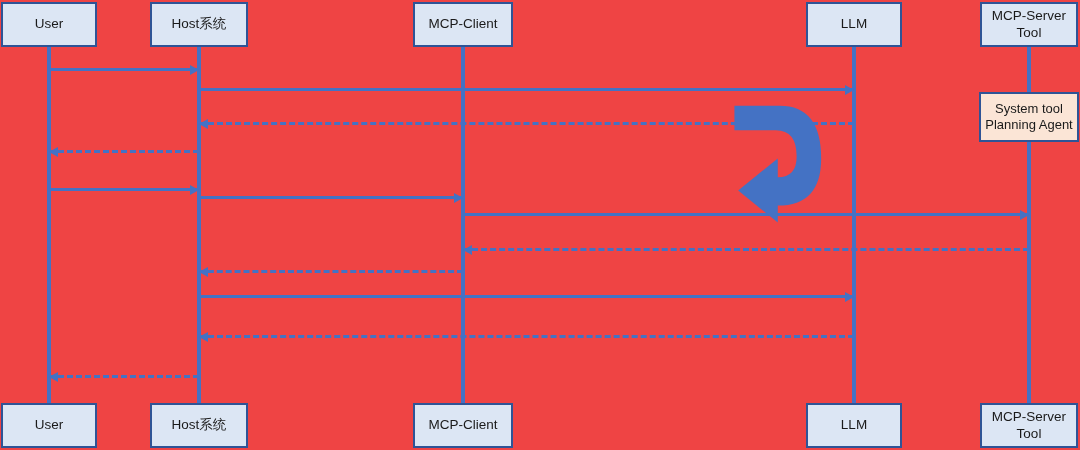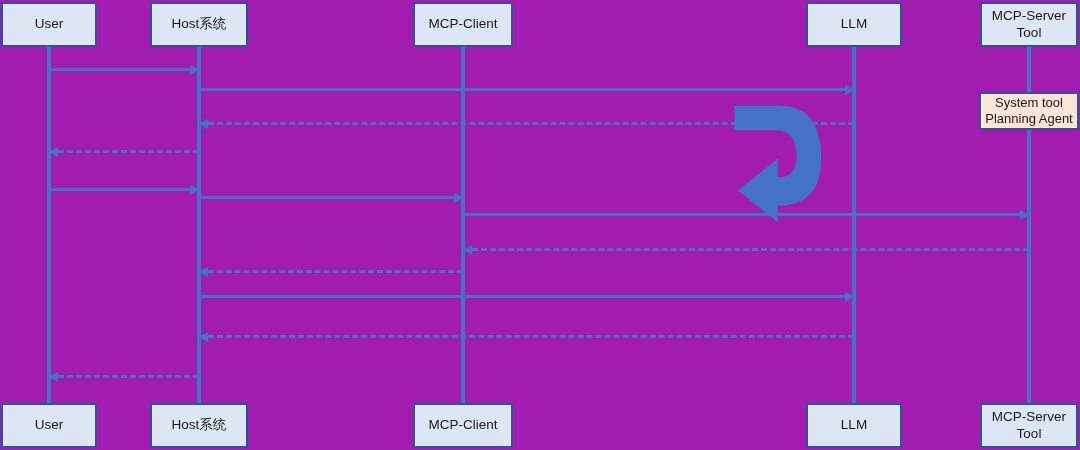--- a/index.html
+++ b/index.html
@@ -4,21 +4,21 @@
 <style>
   html, body {
     margin: 0;
     padding: 0;
     background: #000000;
   }
   #canvas {
     position: relative;
     width: 1080px;
     height: 450px;
-    background: #a21caf;
+    background: #ef4444;
     overflow: hidden;
     font-family: "Liberation Sans", sans-serif;
   }
   .lifeline {
     position: absolute;
     width: 4px;
     background: #4472c4;
     transform: translateX(-2px);
   }
   .actor-box {
@@ -135,17 +135,17 @@
   <div id="bottom-boxes">
       <div class="actor-box" style="left: 49px; top: 403px; width: 96px; height: 45px;"><span>User</span></div>
       <div class="actor-box" style="left: 199px; top: 403px; width: 98px; height: 45px;"><span>Host系统</span></div>
       <div class="actor-box" style="left: 463px; top: 403px; width: 100px; height: 45px;"><span>MCP-Client</span></div>
       <div class="actor-box" style="left: 854px; top: 403px; width: 96px; height: 45px;"><span>LLM</span></div>
       <div class="actor-box" style="left: 1029px; top: 403px; width: 98px; height: 45px;"><span>MCP-Server
 Tool</span></div>
     </div>
 
   <div id="notes">
-      <div class="note-box" style="left: 1029px; top: 92px; width: 100px; height: 38px;"><span>System tool
+      <div class="note-box" style="left: 1029px; top: 92px; width: 100px; height: 50px;"><span>System tool
 Planning Agent</span></div>
     </div>
 
 </div>
 
 </body></html>

